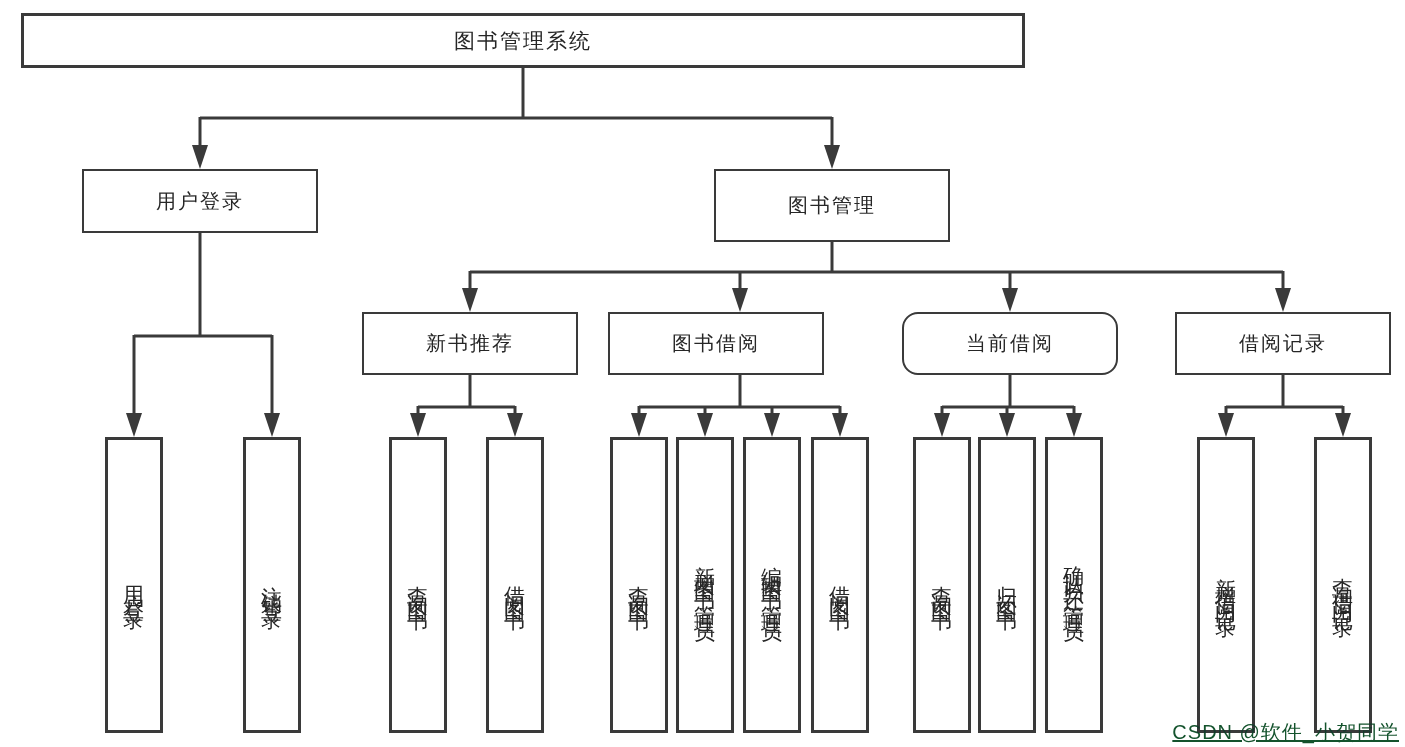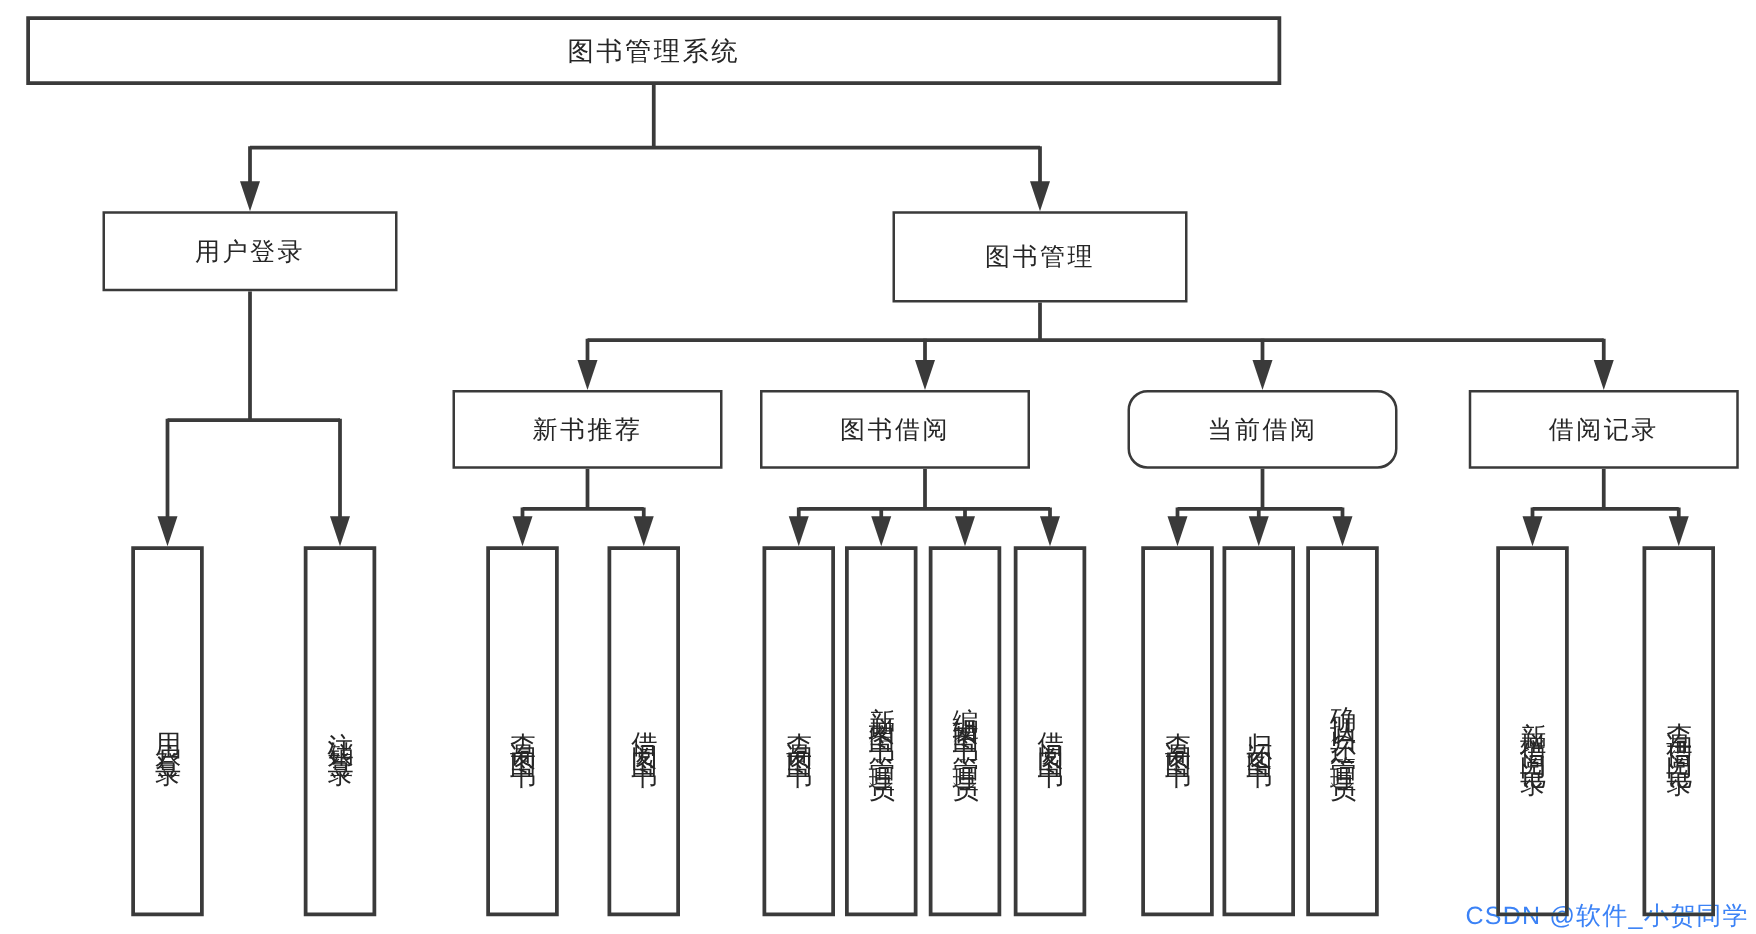--- a/index.html
+++ b/index.html
@@ -35,25 +35,26 @@
     writing-mode:vertical-lr;
     text-orientation:mixed;
     font-size:21px;
     letter-spacing:8px;
     line-height:1;
   }
   .watermark{
     position:absolute;
     right:6px;bottom:1px;
     font-size:20px;
-    color:#3b82f6;
+    color:#14532d;
     letter-spacing:1px;
     z-index:3;
     mix-blend-mode:darken;
     white-space:nowrap;
+    text-decoration:underline;
   }
 </style>
 </head>
 <body>
 
 <div id="canvas">
 
   <svg id="wires" width="1405" height="747" viewBox="0 0 1405 747" fill="none" stroke="#3a3a3a" stroke-width="3">
 
     <path d="M523 68 V118"></path>

